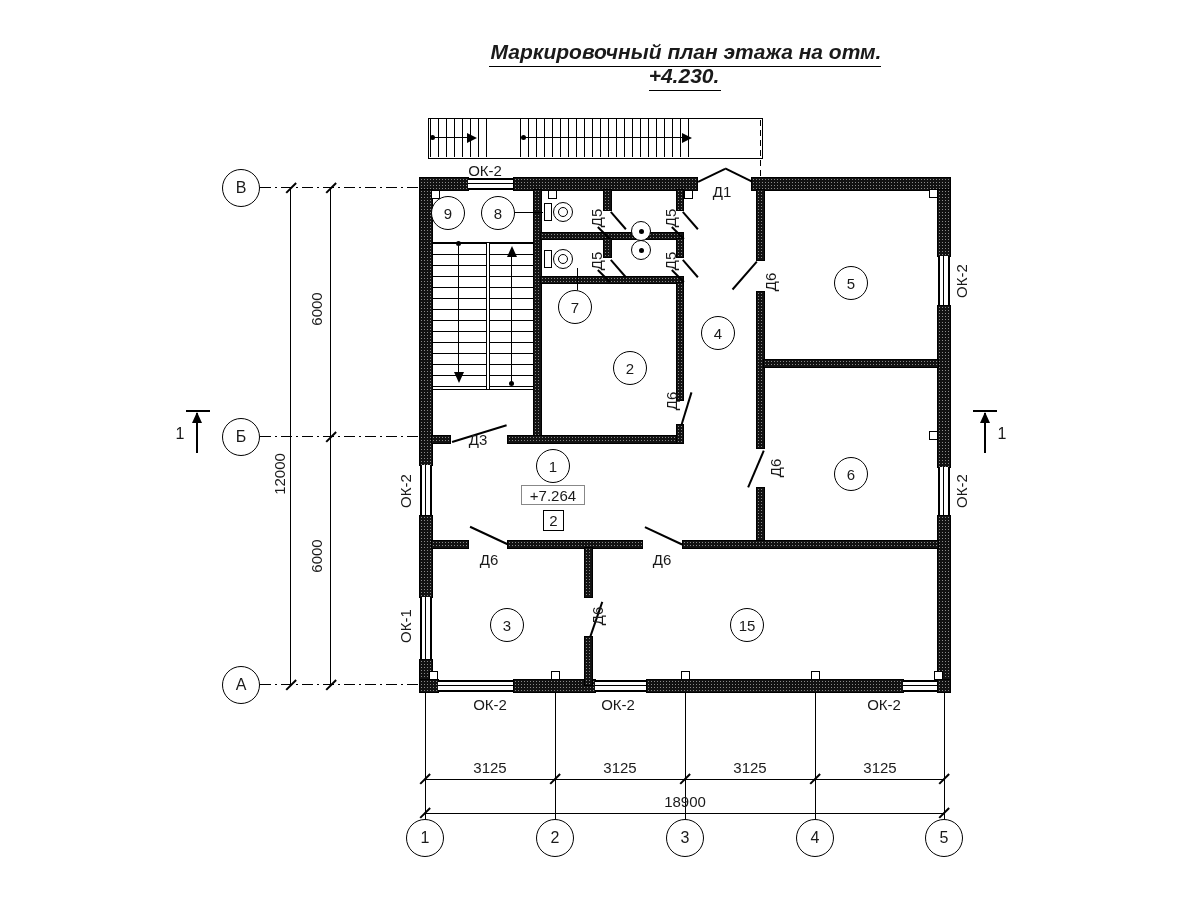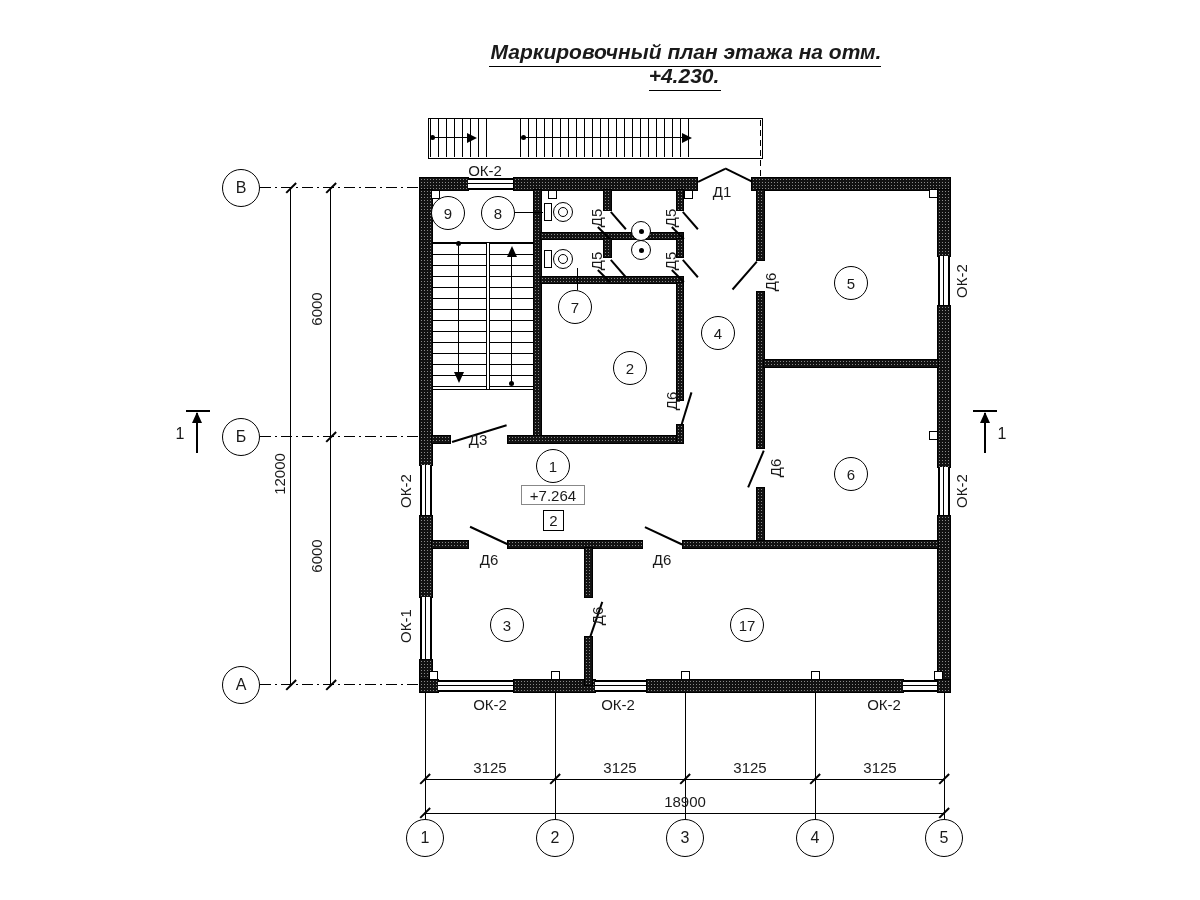--- a/index.html
+++ b/index.html
@@ -185,21 +185,21 @@
 
   <div class="circle" style="left:536px;top:449px;width:34px;height:34px;">1</div>
   <div class="circle" style="left:613px;top:351px;width:34px;height:34px;">2</div>
   <div class="circle" style="left:490px;top:608px;width:34px;height:34px;">3</div>
   <div class="circle" style="left:701px;top:316px;width:34px;height:34px;">4</div>
   <div class="circle" style="left:834px;top:266px;width:34px;height:34px;">5</div>
   <div class="circle" style="left:834px;top:457px;width:34px;height:34px;">6</div>
   <div class="circle" style="left:558px;top:290px;width:34px;height:34px;">7</div>
   <div class="circle" style="left:481px;top:196px;width:34px;height:34px;">8</div>
   <div class="circle" style="left:431px;top:196px;width:34px;height:34px;">9</div>
-  <div class="circle" style="left:730px;top:608px;width:34px;height:34px;">17</div>
+  <div class="circle" style="left:730px;top:608px;width:34px;height:34px;">15</div>
   <div class="lineh" style="left:515px;top:212px;width:28px;"></div>
   <div class="linev" style="left:577px;top:268px;height:22px;"></div>
 
   <div class="elev" style="left:521px;top:485px;width:64px;height:20px;">+7.264</div>
   <div class="zone" style="left:543px;top:510px;width:21px;height:21px;">2</div>
 
   <div class="abs" style="left:0;top:0;">
     <div class="lineh" style="left:186px;top:410px;width:24px;height:2px;"></div>
     <div class="linev" style="left:196px;top:413px;height:40px;width:1.5px;"></div>
     <div class="arr-up" style="left:192px;top:412px;"></div>

